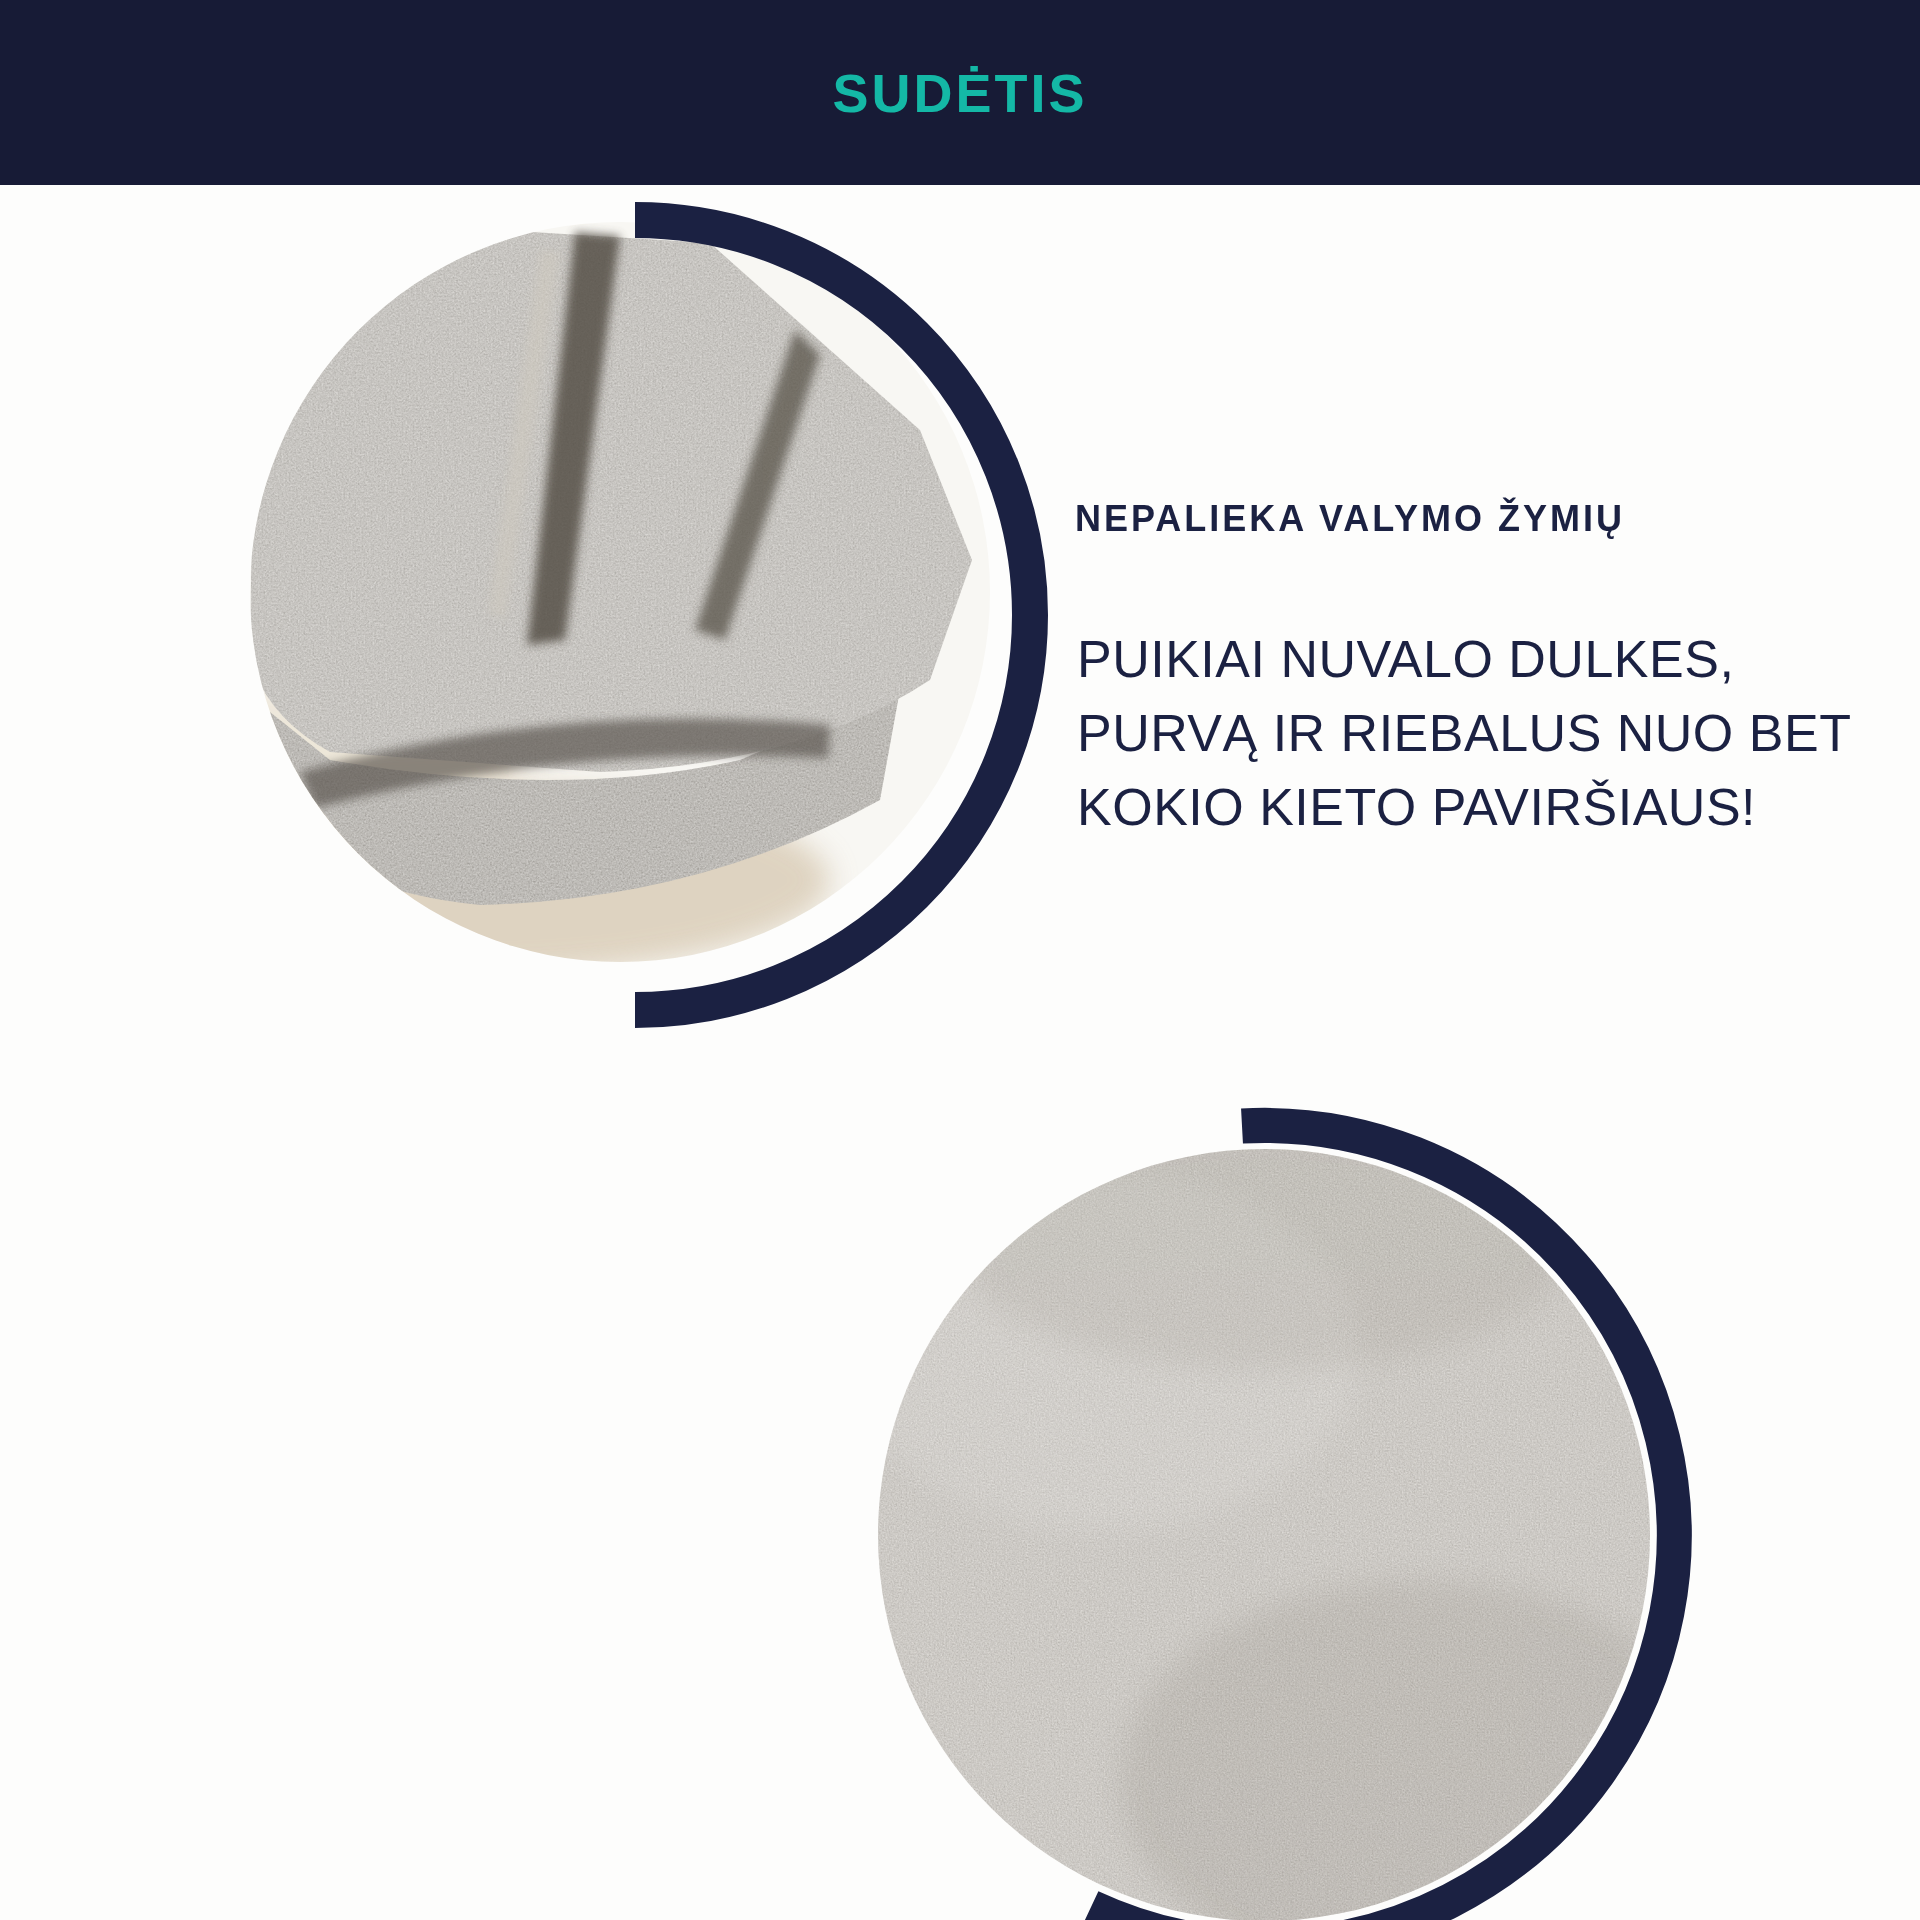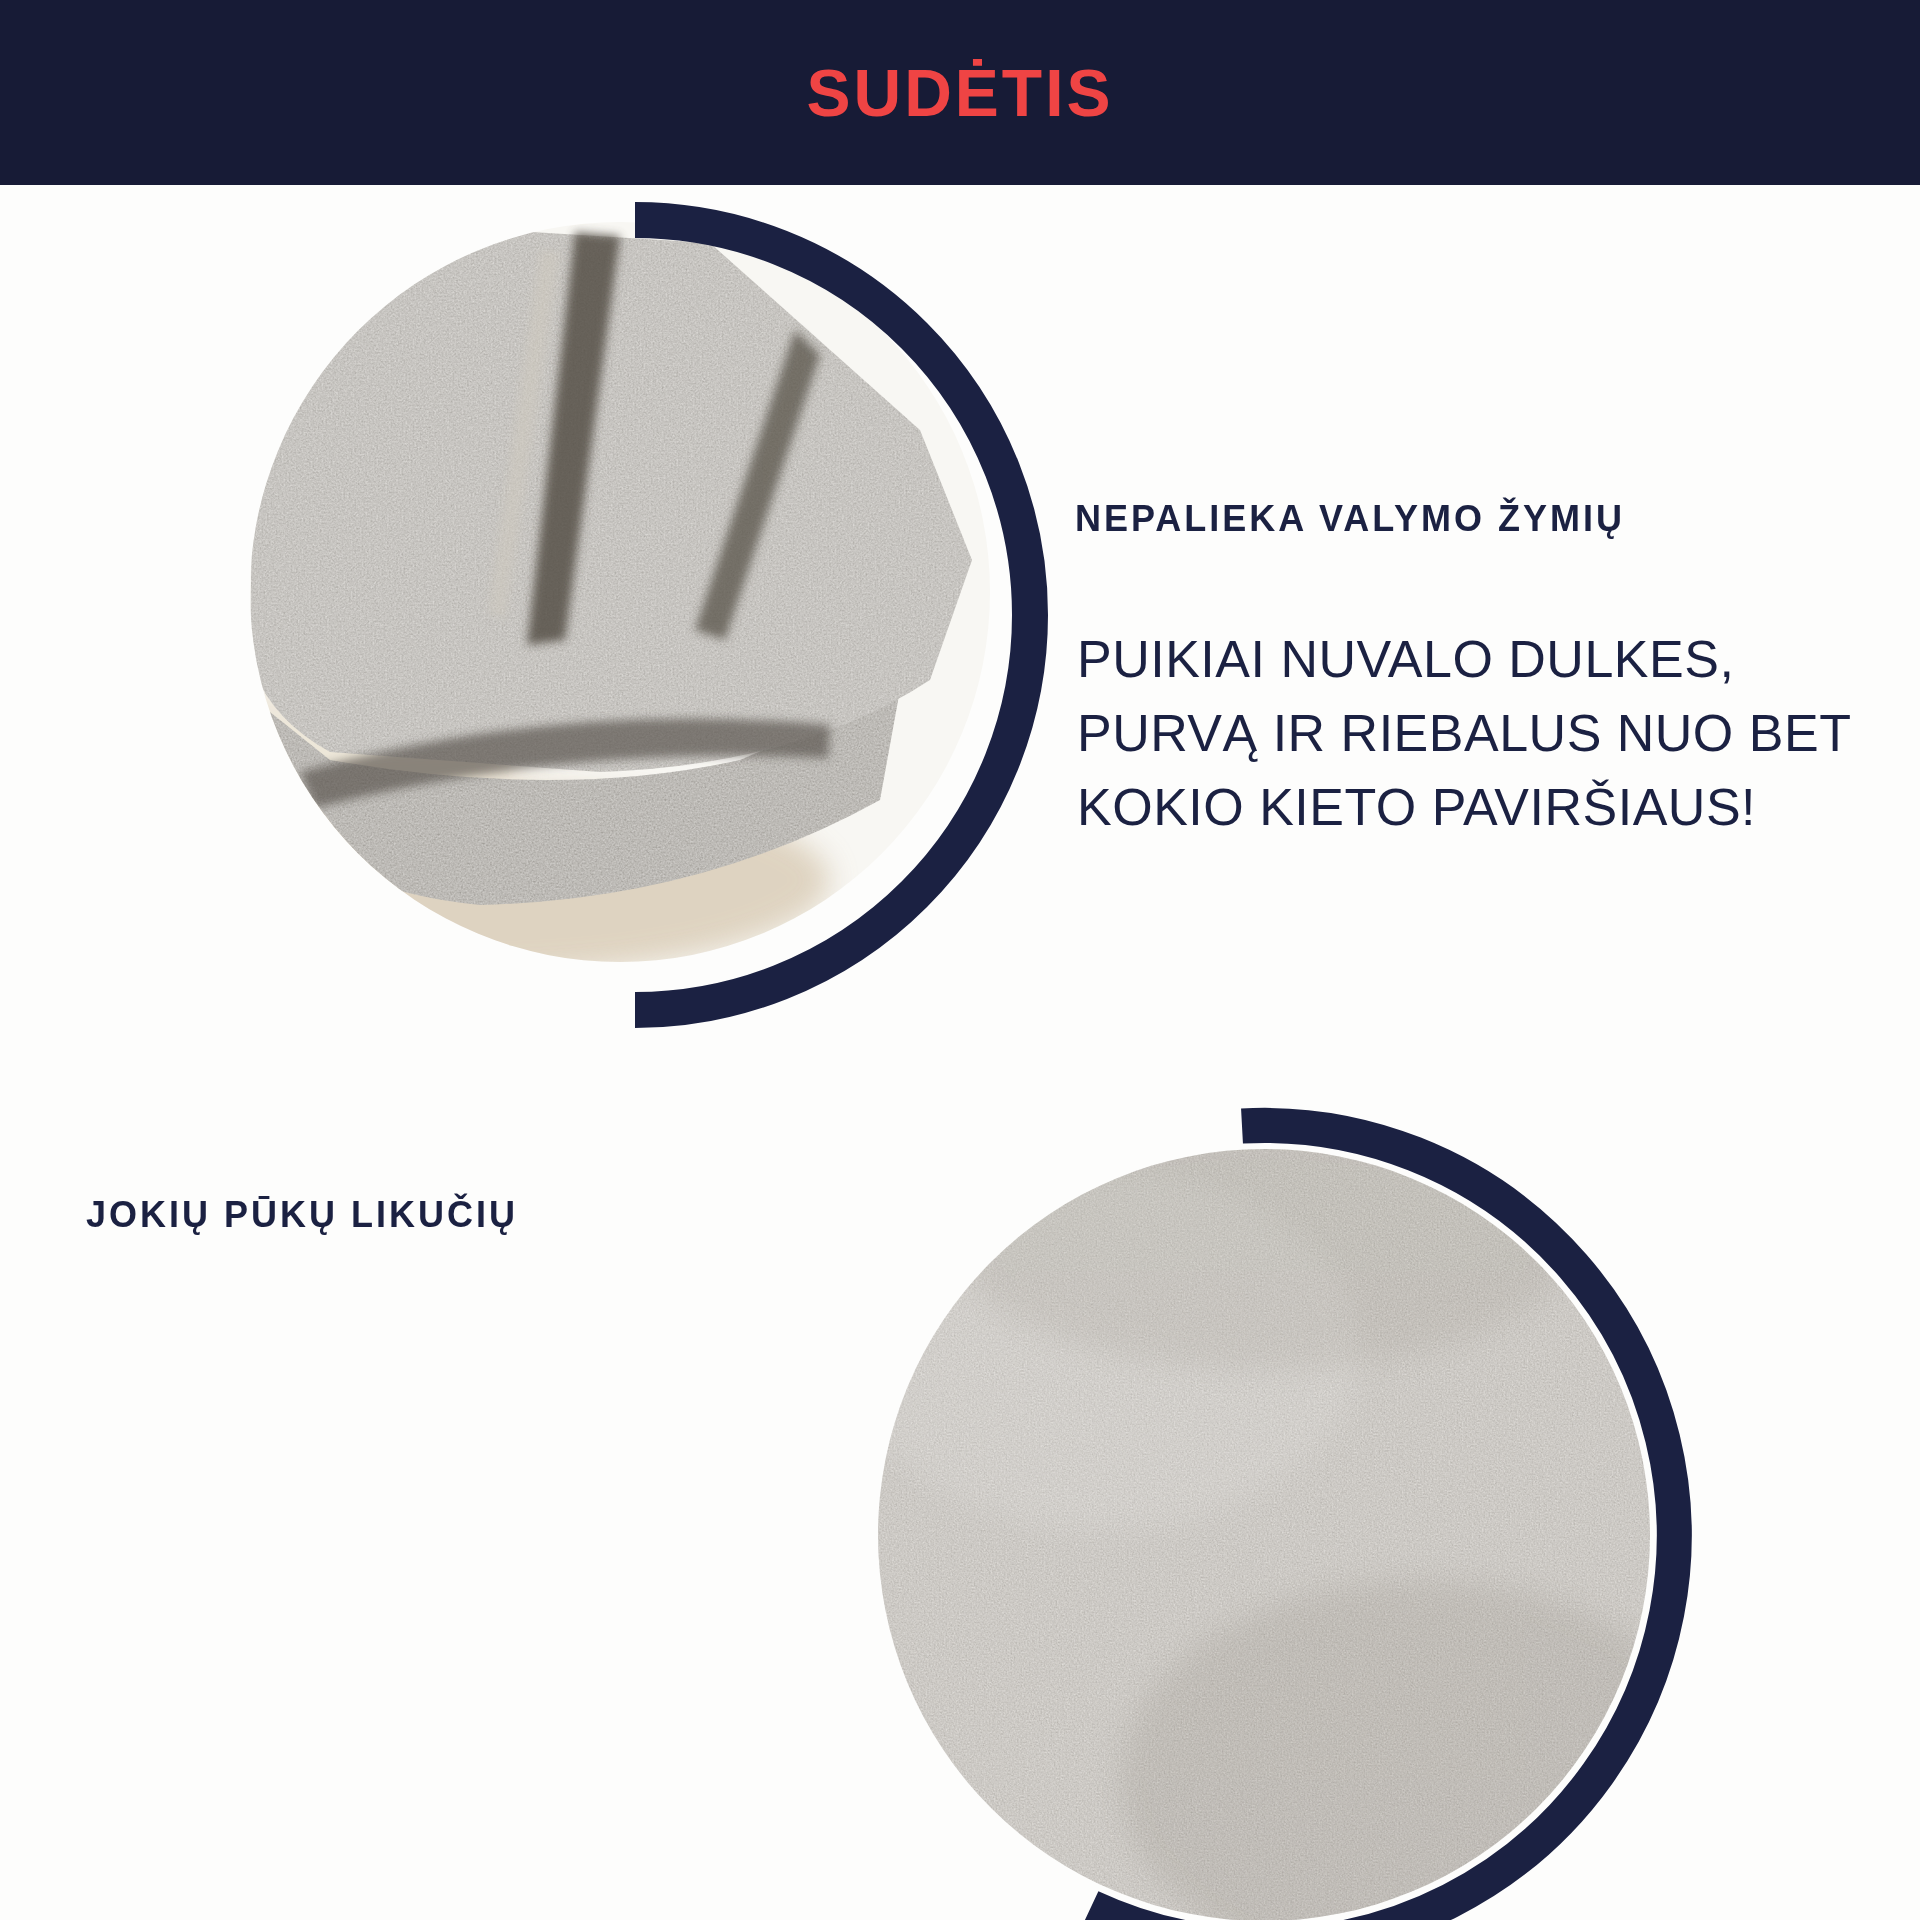--- a/index.html
+++ b/index.html
@@ -17,22 +17,22 @@
     position: absolute;
     left: 0; top: 0;
     width: 1920px; height: 185px;
     background: #171b36;
     display: flex;
     align-items: center;
     justify-content: center;
     z-index: 3;
   }
   .page-title {
-    color: #ef4444;
-    font-size: 66px;
+    color: #14b8a6;
+    font-size: 54px;
     font-weight: 700;
     letter-spacing: 3px;
     margin: 0;
   }
   .art {
     position: absolute;
     left: 0; top: 0;
     z-index: 1;
   }
   .text-block {
@@ -136,17 +136,14 @@
 
   <div class="text-block heading-right">
     <h2 class="section-heading">NEPALIEKA VALYMO ŽYMIŲ</h2>
   </div>
   <div class="text-block body-right">
     <p class="section-body">PUIKIAI NUVALO DULKES,
 PURVĄ IR RIEBALUS NUO BET
 KOKIO KIETO PAVIRŠIAUS!</p>
   </div>
 
-  <div class="text-block heading-left">
-    <h2 class="section-heading">JOKIŲ PŪKŲ LIKUČIŲ</h2>
-  </div>
 
 </div>
 
 </body></html>

